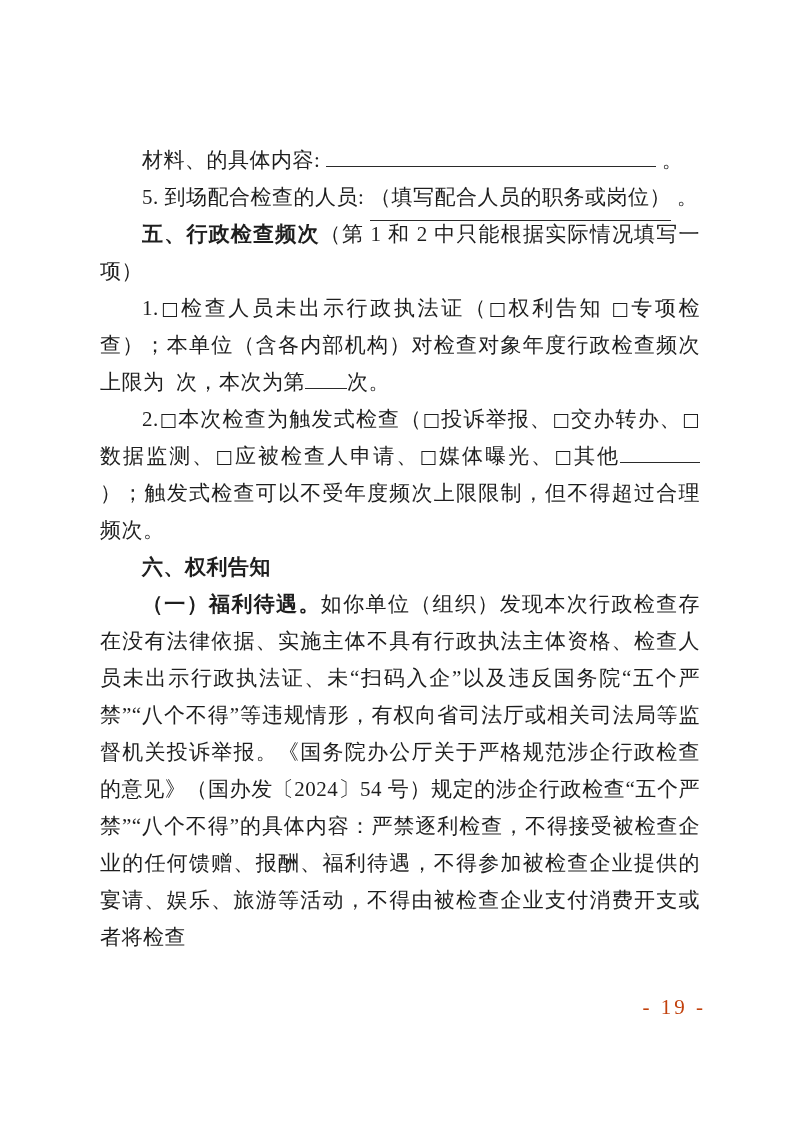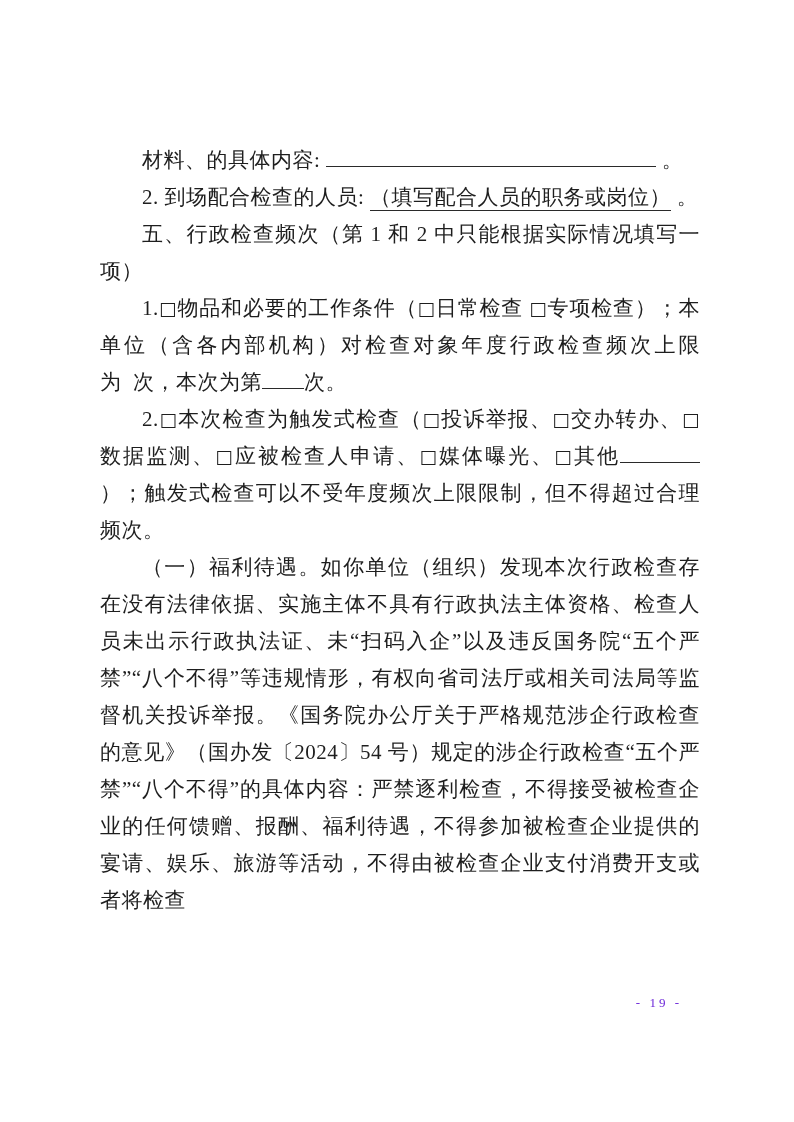--- a/index.html
+++ b/index.html
@@ -18,51 +18,52 @@
     left: 100px;
     top: 142px;
     width: 600px;
     font-size: 21px;
     line-height: 37px;
     text-align: justify;
     letter-spacing: 0.5px;
   }
   .doc p { margin: 0; }
   .doc p.indent { text-indent: 2em; }
-  .b { font-weight: normal; }
+  .b { font-weight: bold; }
   .u {
     border-bottom: 1.6px solid #2a2a2a;
-    padding-bottom: 1px;
+    padding-bottom: 11px;
   }
   .blank {
     display: inline-block;
     height: 0.95em;
     border-bottom: 1.6px solid #2a2a2a;
     vertical-align: baseline;
   }
   .checkbox {
     font-family: "DejaVu Sans", sans-serif;
     font-size: 0.88em;
   }
   .page-number {
     position: absolute;
     top: 995px;
-    right: 112px;
-    font-size: 13px;
+    right: 88px;
+    font-size: 21px;
     letter-spacing: 3px;
-    color: #6d28d9;
+    color: #c2410c;
     font-family: "Liberation Serif", "DejaVu Serif", serif;
   }
 </style>
 </head>
 <body>
 
 <div class="page">
   <div class="doc">
       <p class="indent"><span>材料、的具体内容: </span><span class="blank" style="width: 330px;"></span><span> 。</span></p>
-      <p class="indent"><span>2. 到场配合检查的人员: </span><span class="u">（填写配合人员的职务或岗位）</span><span> 。</span></p>
+      <p class="indent"><span>5. 到场配合检查的人员: </span><span class="u">（填写配合人员的职务或岗位）</span><span> 。</span></p>
       <p class="indent"><span class="b">五、行政检查频次</span><span>（第 1 和 2 中只能根据实际情况填写一项）</span></p>
-      <p class="indent"><span>1.</span><span class="checkbox">□</span><span>物品和必要的工作条件（</span><span class="checkbox">□</span><span>日常检查 </span><span class="checkbox">□</span><span>专项检查）；本单位（含各内部机构）对检查对象年度行政检查频次上限为&nbsp;&nbsp;次，本次为第</span><span class="blank" style="width: 42px;"></span><span>次。</span></p>
+      <p class="indent"><span>1.</span><span class="checkbox">□</span><span>检查人员未出示行政执法证（</span><span class="checkbox">□</span><span>权利告知 </span><span class="checkbox">□</span><span>专项检查）；本单位（含各内部机构）对检查对象年度行政检查频次上限为&nbsp;&nbsp;次，本次为第</span><span class="blank" style="width: 42px;"></span><span>次。</span></p>
       <p class="indent"><span>2.</span><span class="checkbox">□</span><span>本次检查为触发式检查（</span><span class="checkbox">□</span><span>投诉举报、</span><span class="checkbox">□</span><span>交办转办、</span><span class="checkbox">□</span><span>数据监测、</span><span class="checkbox">□</span><span>应被检查人申请、</span><span class="checkbox">□</span><span>媒体曝光、</span><span class="checkbox">□</span><span>其他</span><span class="blank" style="width: 80px;"></span><span>）；触发式检查可以不受年度频次上限限制，但不得超过合理频次。</span></p>
+      <p class="indent"><span class="b">六、权利告知</span></p>
       <p class="indent"><span class="b">（一）福利待遇。</span><span>如你单位（组织）发现本次行政检查存在没有法律依据、实施主体不具有行政执法主体资格、检查人员未出示行政执法证、未“扫码入企”以及违反国务院“五个严禁”“八个不得”等违规情形，有权向省司法厅或相关司法局等监督机关投诉举报。《国务院办公厅关于严格规范涉企行政检查的意见》（国办发〔2024〕54 号）规定的涉企行政检查“五个严禁”“八个不得”的具体内容：严禁逐利检查，不得接受被检查企业的任何馈赠、报酬、福利待遇，不得参加被检查企业提供的宴请、娱乐、旅游等活动，不得由被检查企业支付消费开支或者将检查</span></p>
     </div>
   <div class="page-number">- 19 -</div>
 </div>
 
 </body></html>

